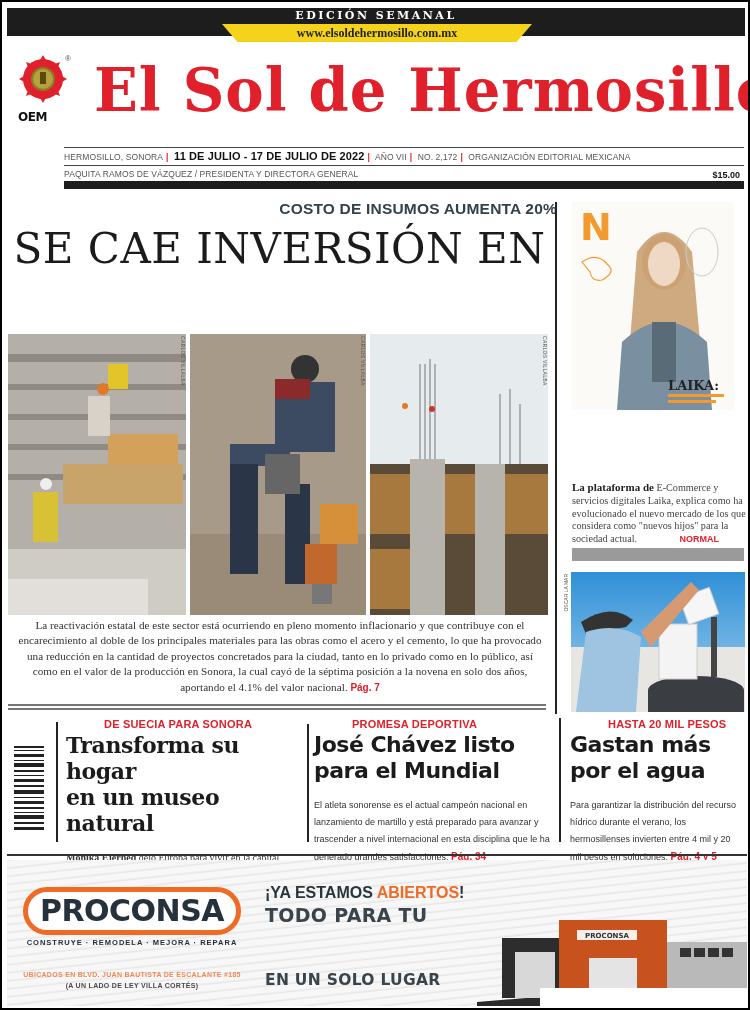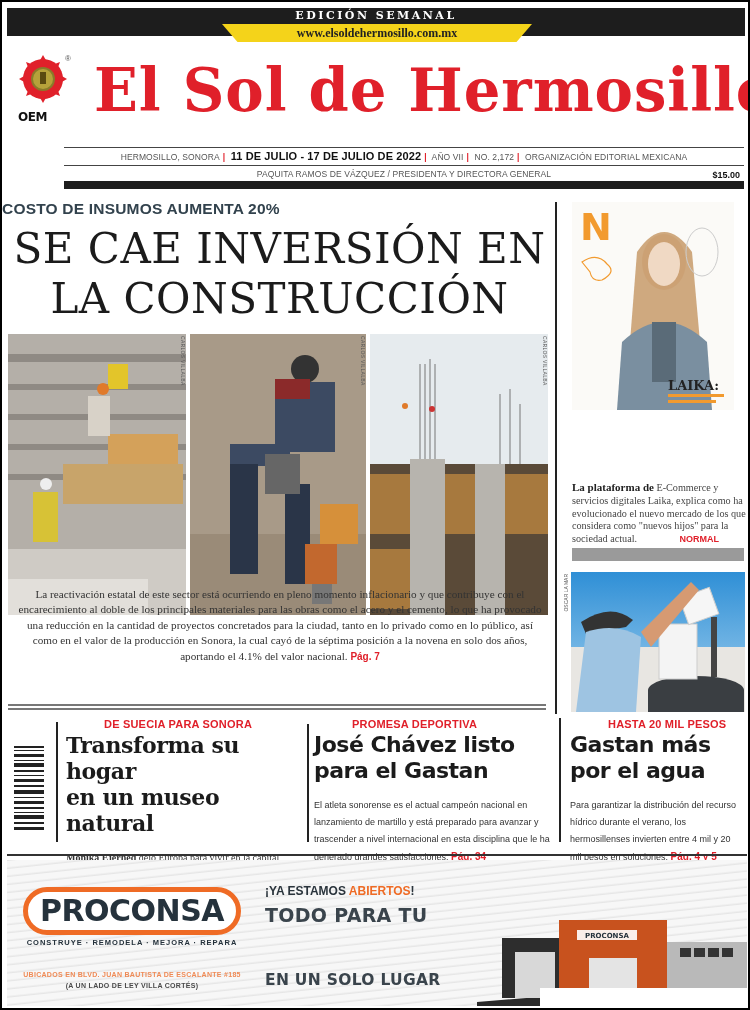--- a/index.html
+++ b/index.html
@@ -16,38 +16,38 @@
 
   
   .logo { position: absolute; left: 12px; top: 52px; width: 60px; height: 74px; }
   .logo-sun { position: absolute; left: 4px; top: 0; width: 50px; height: 50px; }
   .logo-reg { position: absolute; left: 51px; top: 0; font-size: 8px; color: #555; }
   .logo-dem { position: absolute; left: 4px; top: 56px; font-family: "DejaVu Sans", sans-serif; font-weight: bold; font-size: 12px; letter-spacing: -0.5px; color: #111; }
   .masthead-title { position: absolute; left: 92px; top: 44px; width: 640px; height: 88px; color: #e0202a;
     font-family: "DejaVu Serif", serif; font-weight: bold; font-size: 60px; line-height: 88px; letter-spacing: 1px; white-space: nowrap; transform: scaleX(0.96); transform-origin: left; }
 
   .rule { position: absolute; left: 62px; width: 680px; height: 1px; background: #444; }
-  .infobar { position: absolute; left: 62px; width: 680px; text-align: center; font-family: "Liberation Sans", sans-serif; font-size: 8.5px; color: #555; letter-spacing: 0.1px; }
+  .infobar { position: absolute; left: 62px; width: 680px; text-align: left; font-family: "Liberation Sans", sans-serif; font-size: 8.5px; color: #555; letter-spacing: 0.1px; }
   .infobar .date { font-weight: bold; font-size: 11px; color: #111; }
   .infobar .sep { color: #e0202a; font-weight: bold; margin: 0 3px; }
   .price { position: absolute; right: 8px; top: 168px; font-weight: bold; font-size: 9px; color: #111; }
   .thick-bar { position: absolute; left: 62px; top: 179px; width: 680px; height: 8px; background: #1d1d1d; }
 
   
-  .kicker-main { position: absolute; left: 0; top: 198px; width: 555px; text-align: left; font-weight: bold; font-size: 15.5px; color: #32424d; letter-spacing: 0.2px; }
+  .kicker-main { position: absolute; left: 0; top: 198px; width: 555px; text-align: right; font-weight: bold; font-size: 15.5px; color: #32424d; letter-spacing: 0.2px; }
   .headline-main { position: absolute; left: 0; top: 222px; width: 555px; text-align: center; font-family: "DejaVu Serif", serif;
     font-size: 42px; line-height: 50px; color: #1b1b1b; letter-spacing: 0.5px; }
   .col-rule { position: absolute; width: 2px; background: #222; }
 
   .photos { position: absolute; left: 6px; top: 332px; width: 540px; height: 281px; display: flex; gap: 4px; }
   .photo { position: relative; height: 100%; overflow: hidden; }
   .photo svg { display: block; width: 100%; height: 100%; }
   .credit { position: absolute; right: 0; top: 2px; writing-mode: vertical-rl; font-size: 5px; color: #555; letter-spacing: 0.3px; }
 
-  .body-main { position: absolute; left: 14px; top: 585px; width: 528px; text-align: center; font-family: "Liberation Serif", serif;
+  .body-main { position: absolute; left: 14px; top: 616px; width: 528px; text-align: center; font-family: "Liberation Serif", serif;
     font-size: 11.2px; line-height: 15.4px; color: #333; }
   .pag { color: #e0202a; font-family: "Liberation Sans", sans-serif; font-weight: bold; font-size: 10px; }
 
   .double-rule { position: absolute; left: 6px; width: 538px; height: 2px; background: #777; }
   .mag-cover { position: absolute; left: 570px; top: 200px; width: 162px; height: 208px; }
   .side-head { position: absolute; left: 570px; top: 410px; width: 176px; font-family: "DejaVu Serif", serif; font-weight: bold;
     font-size: 23px; line-height: 32px; color: #1b1b1b; letter-spacing: -0.3px; }
   .side-body { position: absolute; left: 570px; top: 479px; width: 176px; font-family: "Liberation Serif", serif; font-size: 10.2px; line-height: 12.8px; color: #444; }
   .side-body b { color: #222; font-size: 11px; }
   .normal-tag { color: #e0202a; font-family: "Liberation Sans", sans-serif; font-weight: bold; font-size: 9px; padding-left: 40px; }
@@ -70,21 +70,21 @@
   .bottom-rule { position: absolute; left: 5px; top: 852px; width: 740px; height: 2px; background: #333; }
 
   
   .ad { position: absolute; left: 5px; top: 858px; width: 740px; height: 146px;
     background: repeating-linear-gradient(-6deg, #f7f7f7 0px, #f7f7f7 5px, #e6e6e6 6px, #f7f7f7 8px); overflow: hidden; }
   .ad-logo { position: absolute; left: 16px; top: 27px; width: 218px; height: 48px; border: 5px solid #ef6b25; border-radius: 26px; background: #fff;
     font-family: "DejaVu Sans", sans-serif; font-weight: bold; font-size: 30px; color: #25323c; text-align: center; line-height: 38px; letter-spacing: -0.5px; }
   .ad-tagline { position: absolute; left: 16px; top: 78px; width: 218px; text-align: center; font-weight: bold; font-size: 7.5px; color: #25323c; letter-spacing: 1px; }
   .ad-addr1 { position: absolute; left: 10px; top: 111px; width: 230px; text-align: center; font-weight: bold; font-size: 7px; color: #ef8a55; letter-spacing: 0.3px; }
   .ad-addr2 { position: absolute; left: 10px; top: 122px; width: 230px; text-align: center; font-weight: bold; font-size: 7px; color: #4a4a4a; letter-spacing: 0.3px; }
-  .ad-open { position: absolute; left: 258px; top: 24px; font-weight: bold; font-size: 12px; color: #2a343c; }
+  .ad-open { position: absolute; left: 258px; top: 24px; font-weight: bold; font-size: 16px; color: #2a343c; }
   .ad-open .orange { color: #ef6b25; }
   .ad-line1 { position: absolute; left: 258px; top: 44px; font-family: "DejaVu Sans", sans-serif; font-weight: bold; font-size: 19px; color: #3a444c; letter-spacing: 0.3px; }
   .ad-line2 { position: absolute; left: 257px; top: 66px; font-family: "DejaVu Sans", sans-serif; font-weight: bold; font-size: 25px; color: #ef6b25; letter-spacing: 0.5px; }
   .ad-line3 { position: absolute; left: 258px; top: 97px; font-family: "DejaVu Sans", sans-serif; font-weight: bold; font-size: 15.5px; color: #3a444c; letter-spacing: 0.3px; margin-top: 14px; }
   .ad-store { position: absolute; left: 470px; top: 50px; width: 270px; height: 96px; }
   .white-corner { position: absolute; left: 538px; top: 986px; width: 210px; height: 20px; background: #fff; }
 </style>
 </head>
 <body>
 
@@ -127,21 +127,20 @@
     <span>ORGANIZACIÓN EDITORIAL MEXICANA</span>
   </div>
   <div class="rule" style="top:163px"></div>
   <div class="infobar" style="top:167px;">PAQUITA RAMOS DE VÁZQUEZ / PRESIDENTA Y DIRECTORA GENERAL</div>
   <div class="price">$15.00</div>
   <div class="thick-bar"></div>
 
   <div class="kicker-main">COSTO DE INSUMOS AUMENTA 20%</div>
   <div class="headline-main">
     <div>SE CAE INVERSIÓN EN</div>
-    <div>LA CONSTRUCCIÓN</div>
   </div>
 
   <div class="col-rule" style="left:553px; top:200px; height:512px;"></div>
 
   <div class="photos">
     <div class="photo" style="width:178px">
       <svg viewBox="0 0 178 281" preserveAspectRatio="none">
         <rect width="178" height="281" fill="#b4afa8"></rect>
         <g fill="#8f8a84">
           <rect x="0" y="20" width="178" height="8"></rect>
@@ -296,21 +295,21 @@
       <b>Monika Ejerhed</b>
       <span>dejó Europa para vivir en la capital sonorense, donde en seis décadas ha estado construyendo y decorando su casa con su arte, vegetación regional y materiales reutilizables, cambiando su estilo de vida.</span>
       <span class="pag">Pág. 16</span>
     </div>
   </div>
 
   <div class="story" style="left:312px; width:236px;">
     <div class="story-kicker">PROMESA DEPORTIVA</div>
     <div class="story-head sans-head">
       <div>José Chávez listo</div>
-      <div>para el Gastan</div>
+      <div>para el Mundial</div>
     </div>
     <div class="story-body sans">
       <span>El atleta sonorense es el actual campeón nacional en lanzamiento de martillo y está preparado para avanzar y trascender a nivel internacional en esta disciplina que le ha generado grandes satisfacciones.</span>
       <span class="pag">Pág. 34</span>
     </div>
   </div>
 
   <div class="story" style="left:568px; width:174px;">
     <div class="story-kicker">HASTA 20 MIL PESOS</div>
     <div class="story-head sans-head">

